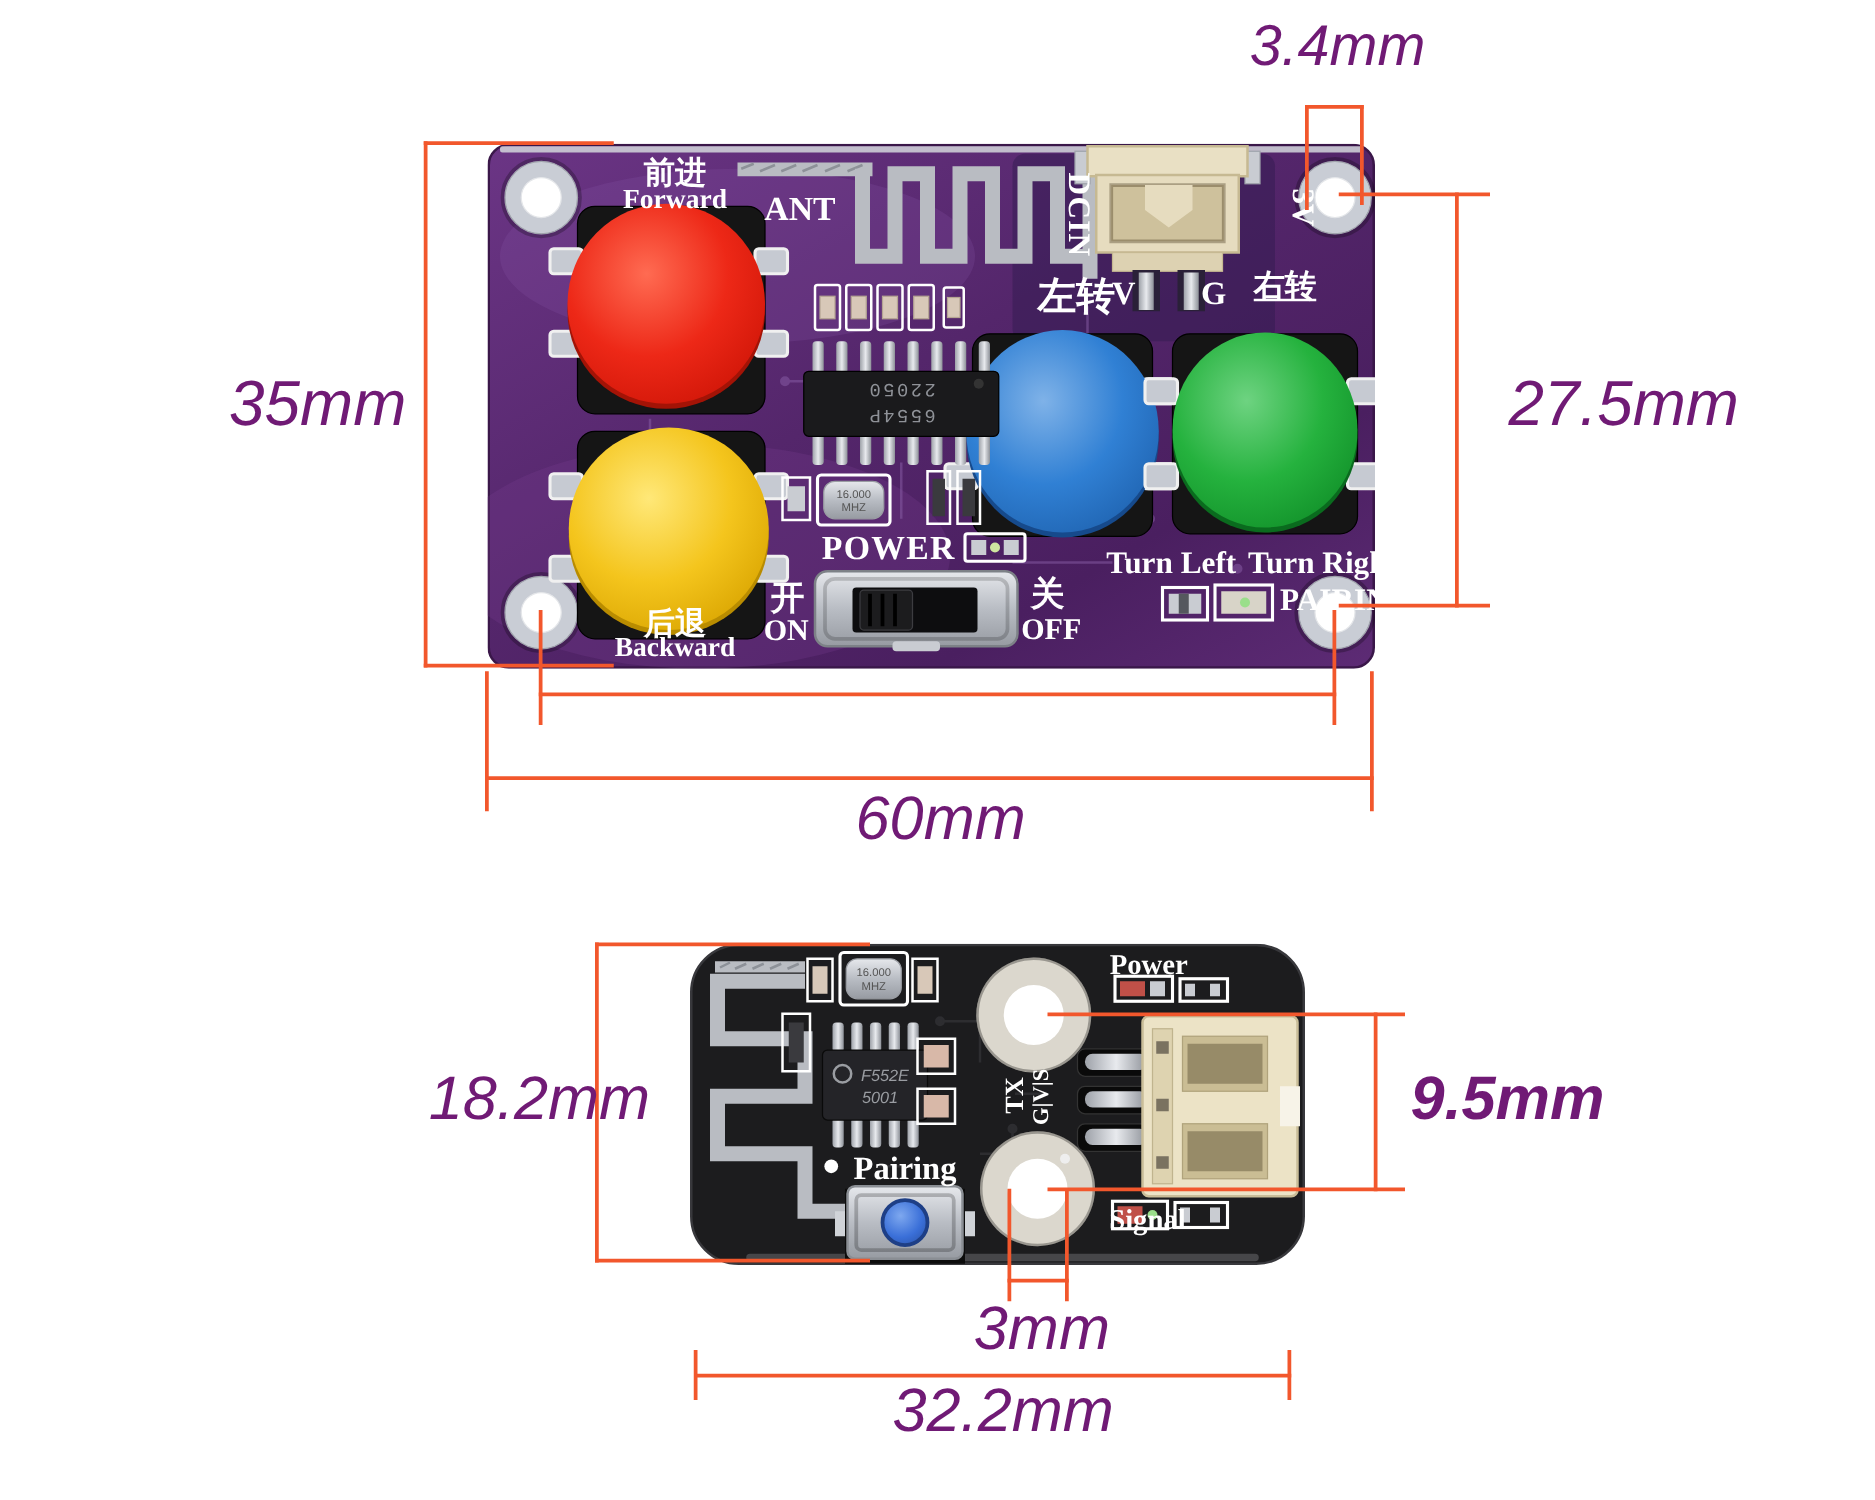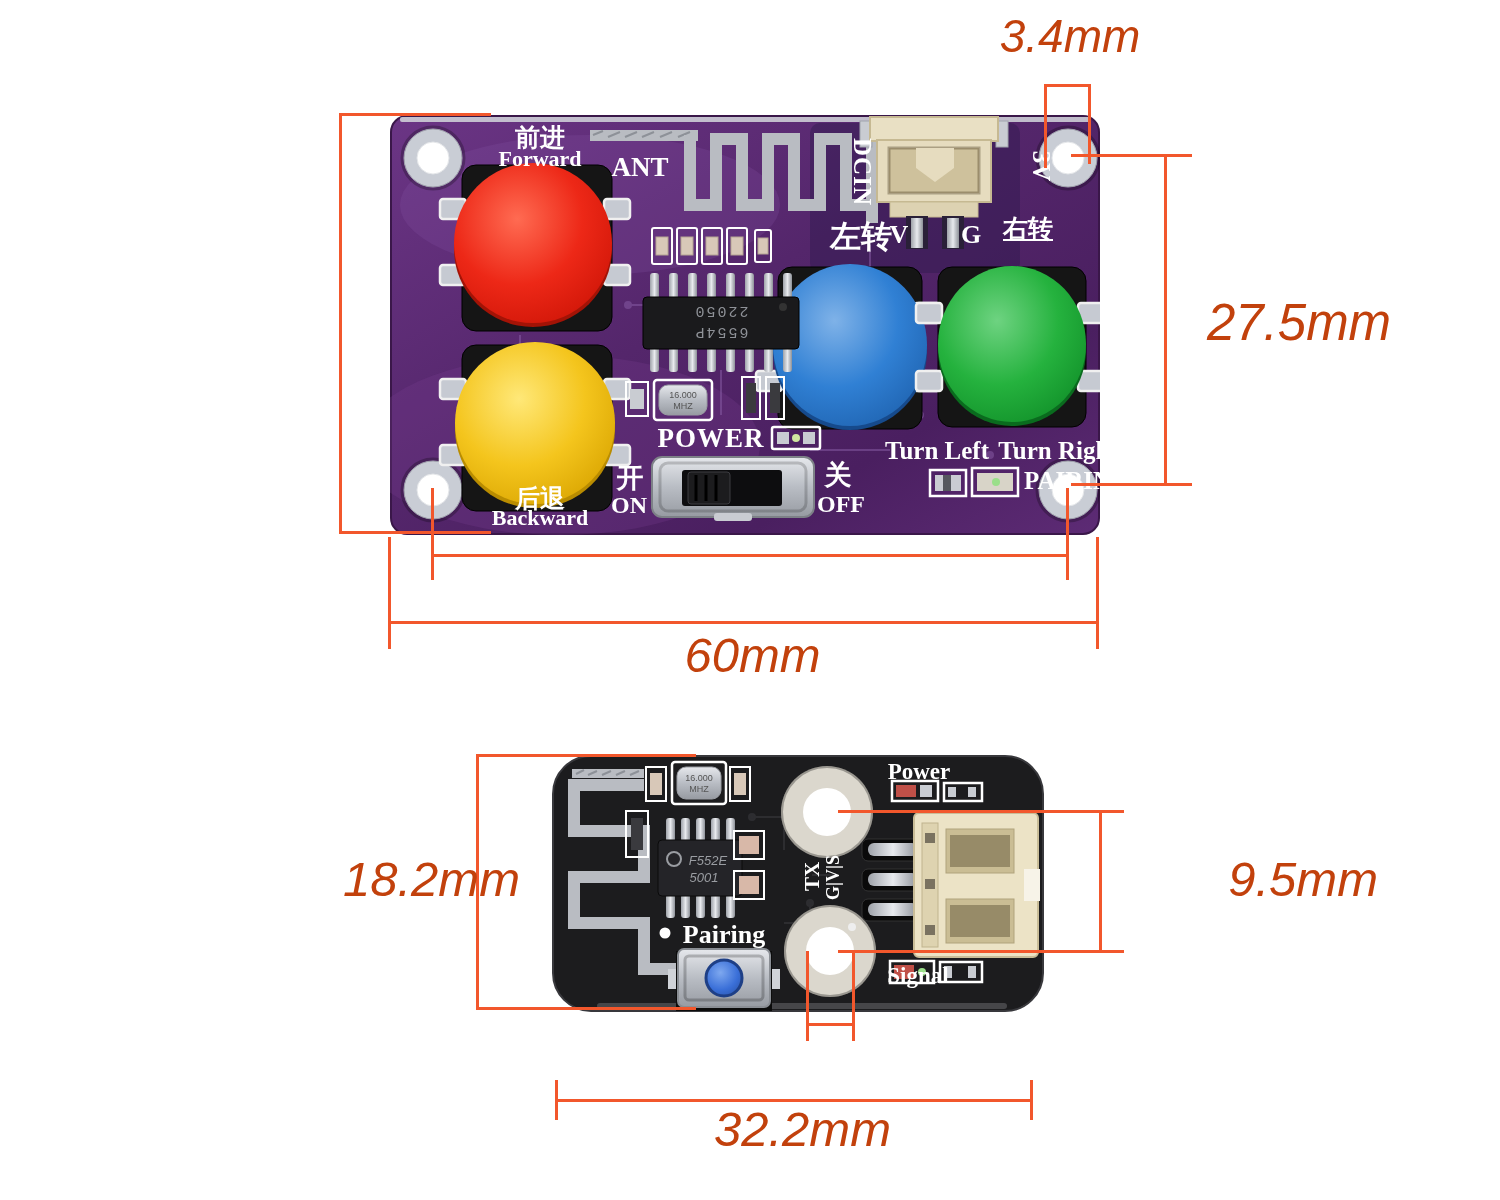--- a/index.html
+++ b/index.html
@@ -1,19 +1,19 @@
 <!DOCTYPE html>
 <html><head>
 <meta charset="utf-8">
 <style>
   html,body{margin:0;padding:0;background:#fff;}
   #stage{position:relative;width:1500px;height:1200px;background:#ffffff;overflow:hidden;
          font-family:"Liberation Sans",sans-serif;}
   .dl{position:absolute;background:#f2572c;}
-  .dim-label{position:absolute;color:#c2410c;font-style:italic;
+  .dim-label{position:absolute;color:#701a75;font-style:italic;
              font-family:"Liberation Sans",sans-serif;line-height:1.05;white-space:nowrap;}
   .silk{position:absolute;color:#ffffff;white-space:nowrap;text-align:center;}
   .serif{font-family:"Liberation Serif",serif;font-weight:bold;}
   .cjk{font-family:"DejaVu Sans",sans-serif;font-weight:bold;}
   .rot-cw{transform:rotate(90deg);transform-origin:center center;}
   .rot-ccw{transform:rotate(-90deg);transform-origin:center center;}
   svg{position:absolute;}
 </style>
 </head>
 <body>
@@ -417,19 +417,21 @@
   <div class="dl" style="left:838px;top:950px;width:286px;height:3px;"></div>
   <div class="dl" style="left:1099px;top:810px;width:3px;height:143px;"></div>
   <div class="dl" style="left:806px;top:951px;width:3px;height:90px;"></div>
   <div class="dl" style="left:852px;top:951px;width:3px;height:90px;"></div>
   <div class="dl" style="left:806px;top:1023px;width:49px;height:3px;"></div>
   <div class="dl" style="left:556px;top:1099px;width:477px;height:3px;"></div>
   <div class="dl" style="left:555px;top:1080px;width:3px;height:40px;"></div>
   <div class="dl" style="left:1030px;top:1080px;width:3px;height:40px;"></div>
 
   <div class="dim-label" style="left:980px;top:12px;width:180px;font-size:46px;text-align:center;">3.4mm</div>
+  <div class="dim-label" style="left:130px;top:296px;width:195px;font-size:51px;text-align:right;">35mm</div>
   <div class="dim-label" style="left:1184px;top:296px;width:230px;font-size:51px;text-align:center;">27.5mm</div>
   <div class="dim-label" style="left:645px;top:630px;width:215px;font-size:49px;text-align:center;">60mm</div>
   <div class="dim-label" style="left:270px;top:854px;width:250px;font-size:49px;text-align:right;">18.2mm</div>
-  <div class="dim-label" style="left:1168px;top:854px;width:210px;font-size:49px;text-align:right;">9.5mm</div>
+  <div class="dim-label" style="left:1101px;top:854px;width:210px;font-size:49px;text-align:center;font-weight:bold;">9.5mm</div>
+  <div class="dim-label" style="left:756px;top:1038px;width:155px;font-size:49px;text-align:center;">3mm</div>
   <div class="dim-label" style="left:685px;top:1104px;width:235px;font-size:49px;text-align:center;">32.2mm</div>
 
 </div>
 
 </body></html>

